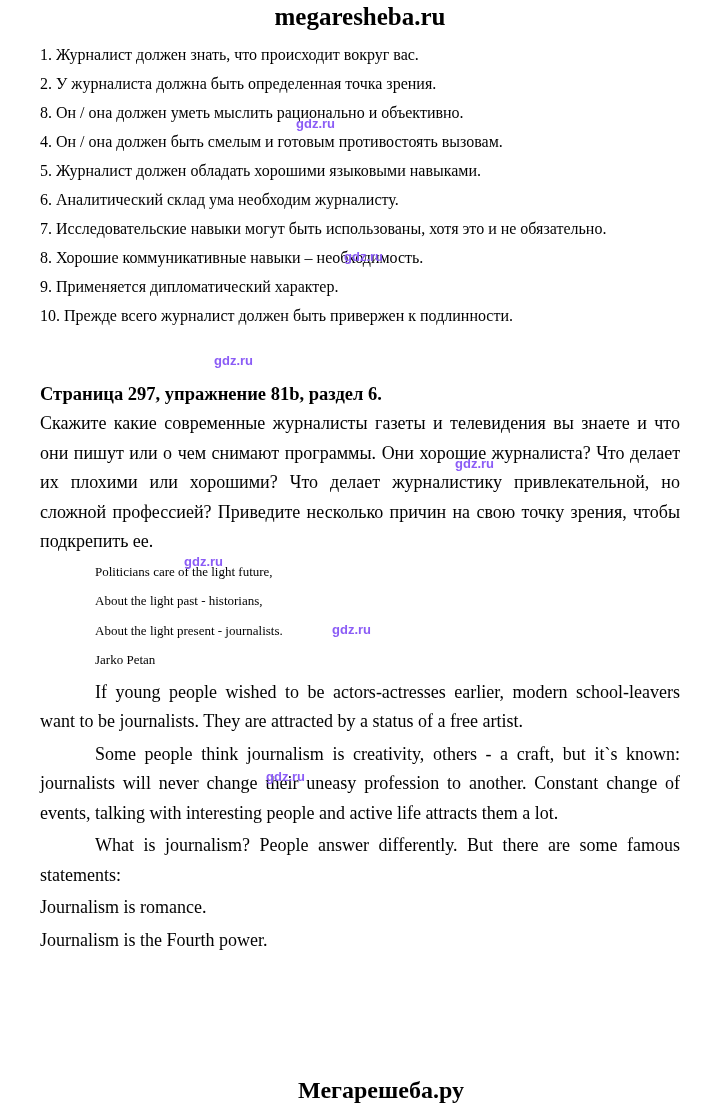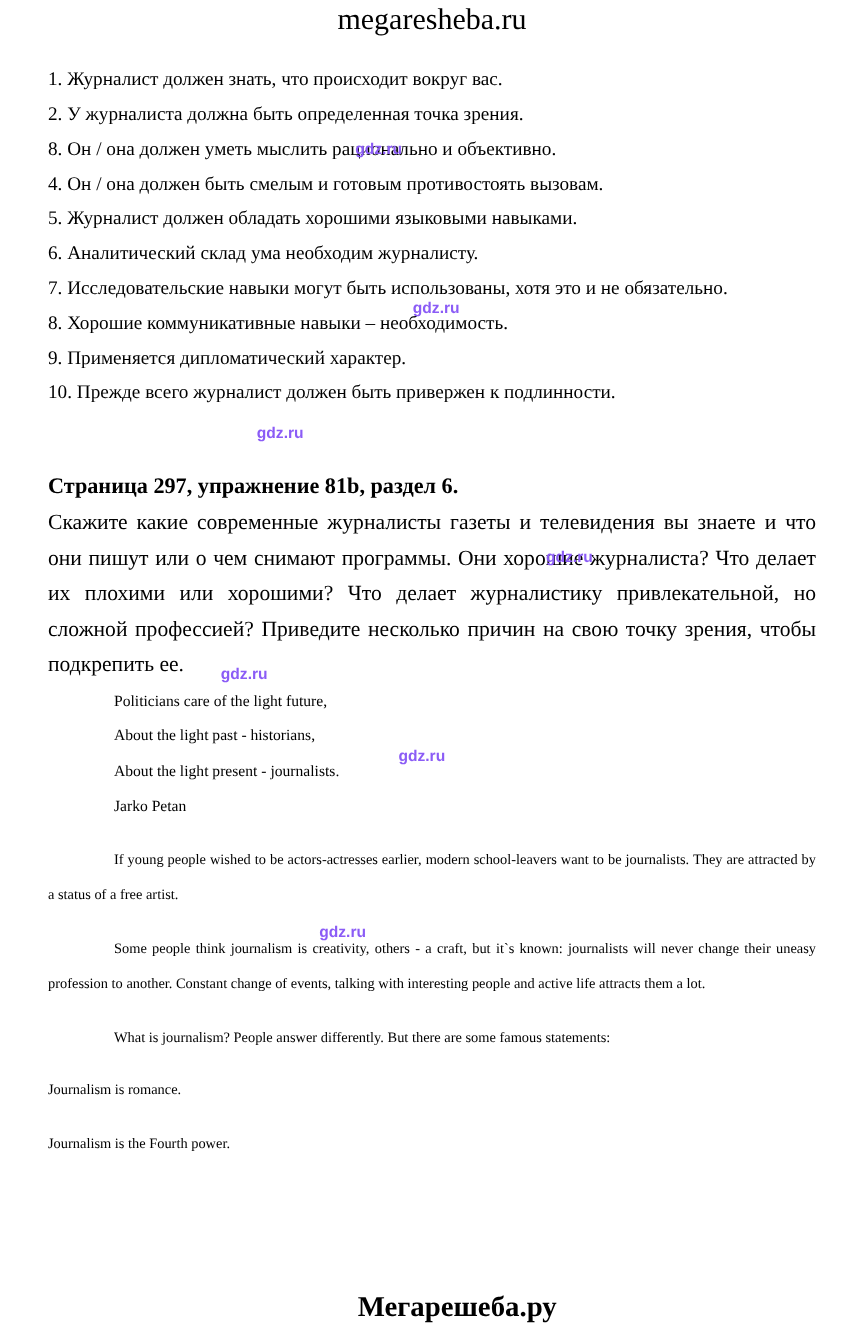--- a/index.html
+++ b/index.html
@@ -12,24 +12,24 @@
     overflow: hidden;
   }
   .page {
     position: relative;
     width: 720px;
     height: 1110px;
     padding: 2px 40px 6px 40px;
   }
   .site-header {
     text-align: center;
-    font-weight: normal;
+    font-weight: bold;
     font-size: 25px;
     line-height: 30px;
-    margin-bottom: 20px;
+    margin-bottom: 8px;
   }
   .answers .answer {
     font-size: 16px;
     line-height: 29px;
     text-align: justify;
   }
   .section-title {
     margin-top: 50px;
     font-size: 18.5px;
     font-weight: bold;
@@ -39,24 +39,24 @@
     font-size: 18px;
     line-height: 29.5px;
     text-align: justify;
   }
   .poem-line {
     font-size: 13px;
     line-height: 29.5px;
     padding-left: 55px;
   }
   .essay {
-    font-size: 12px;
+    font-size: 18px;
     line-height: 29.5px;
     text-align: justify;
-    margin-top: 15px;
+    margin-top: 3px;
   }
   .essay.indent { text-indent: 55px; }
   .site-footer {
     position: absolute;
     left: 0; right: 0;
     bottom: 6px;
     text-align: center;
     font-weight: bold;
     font-size: 24px;
     line-height: 28px;

